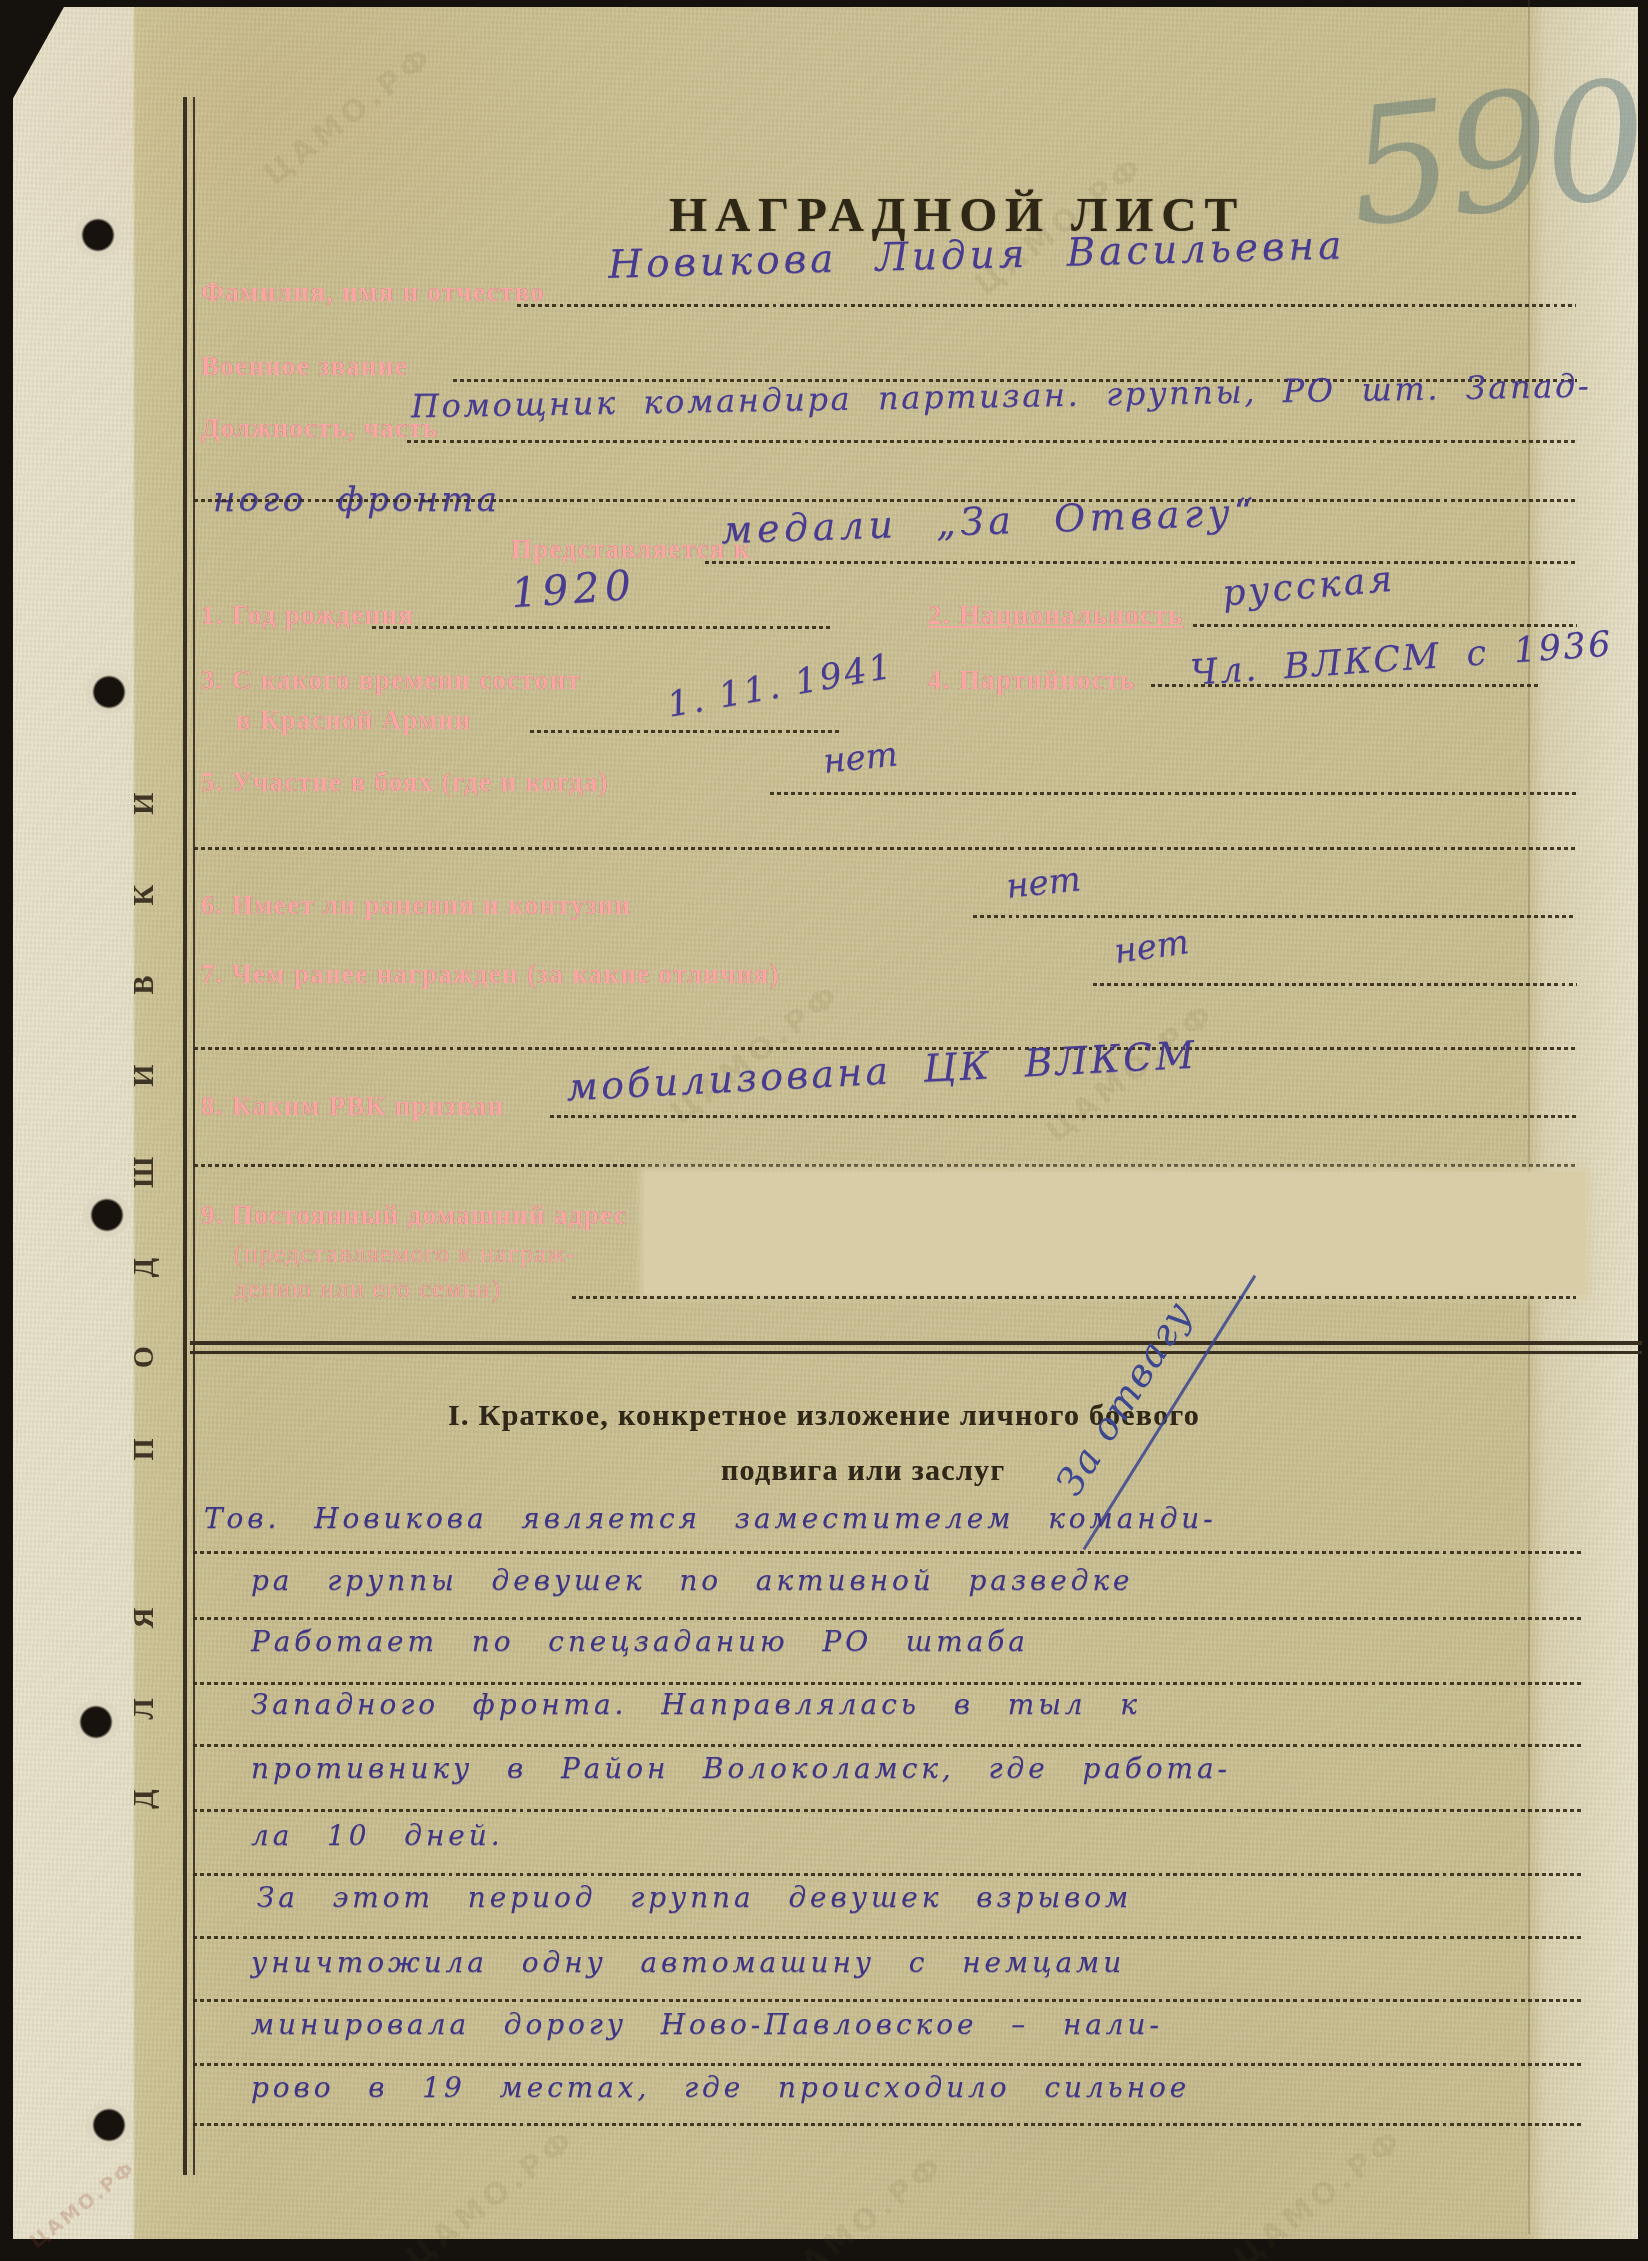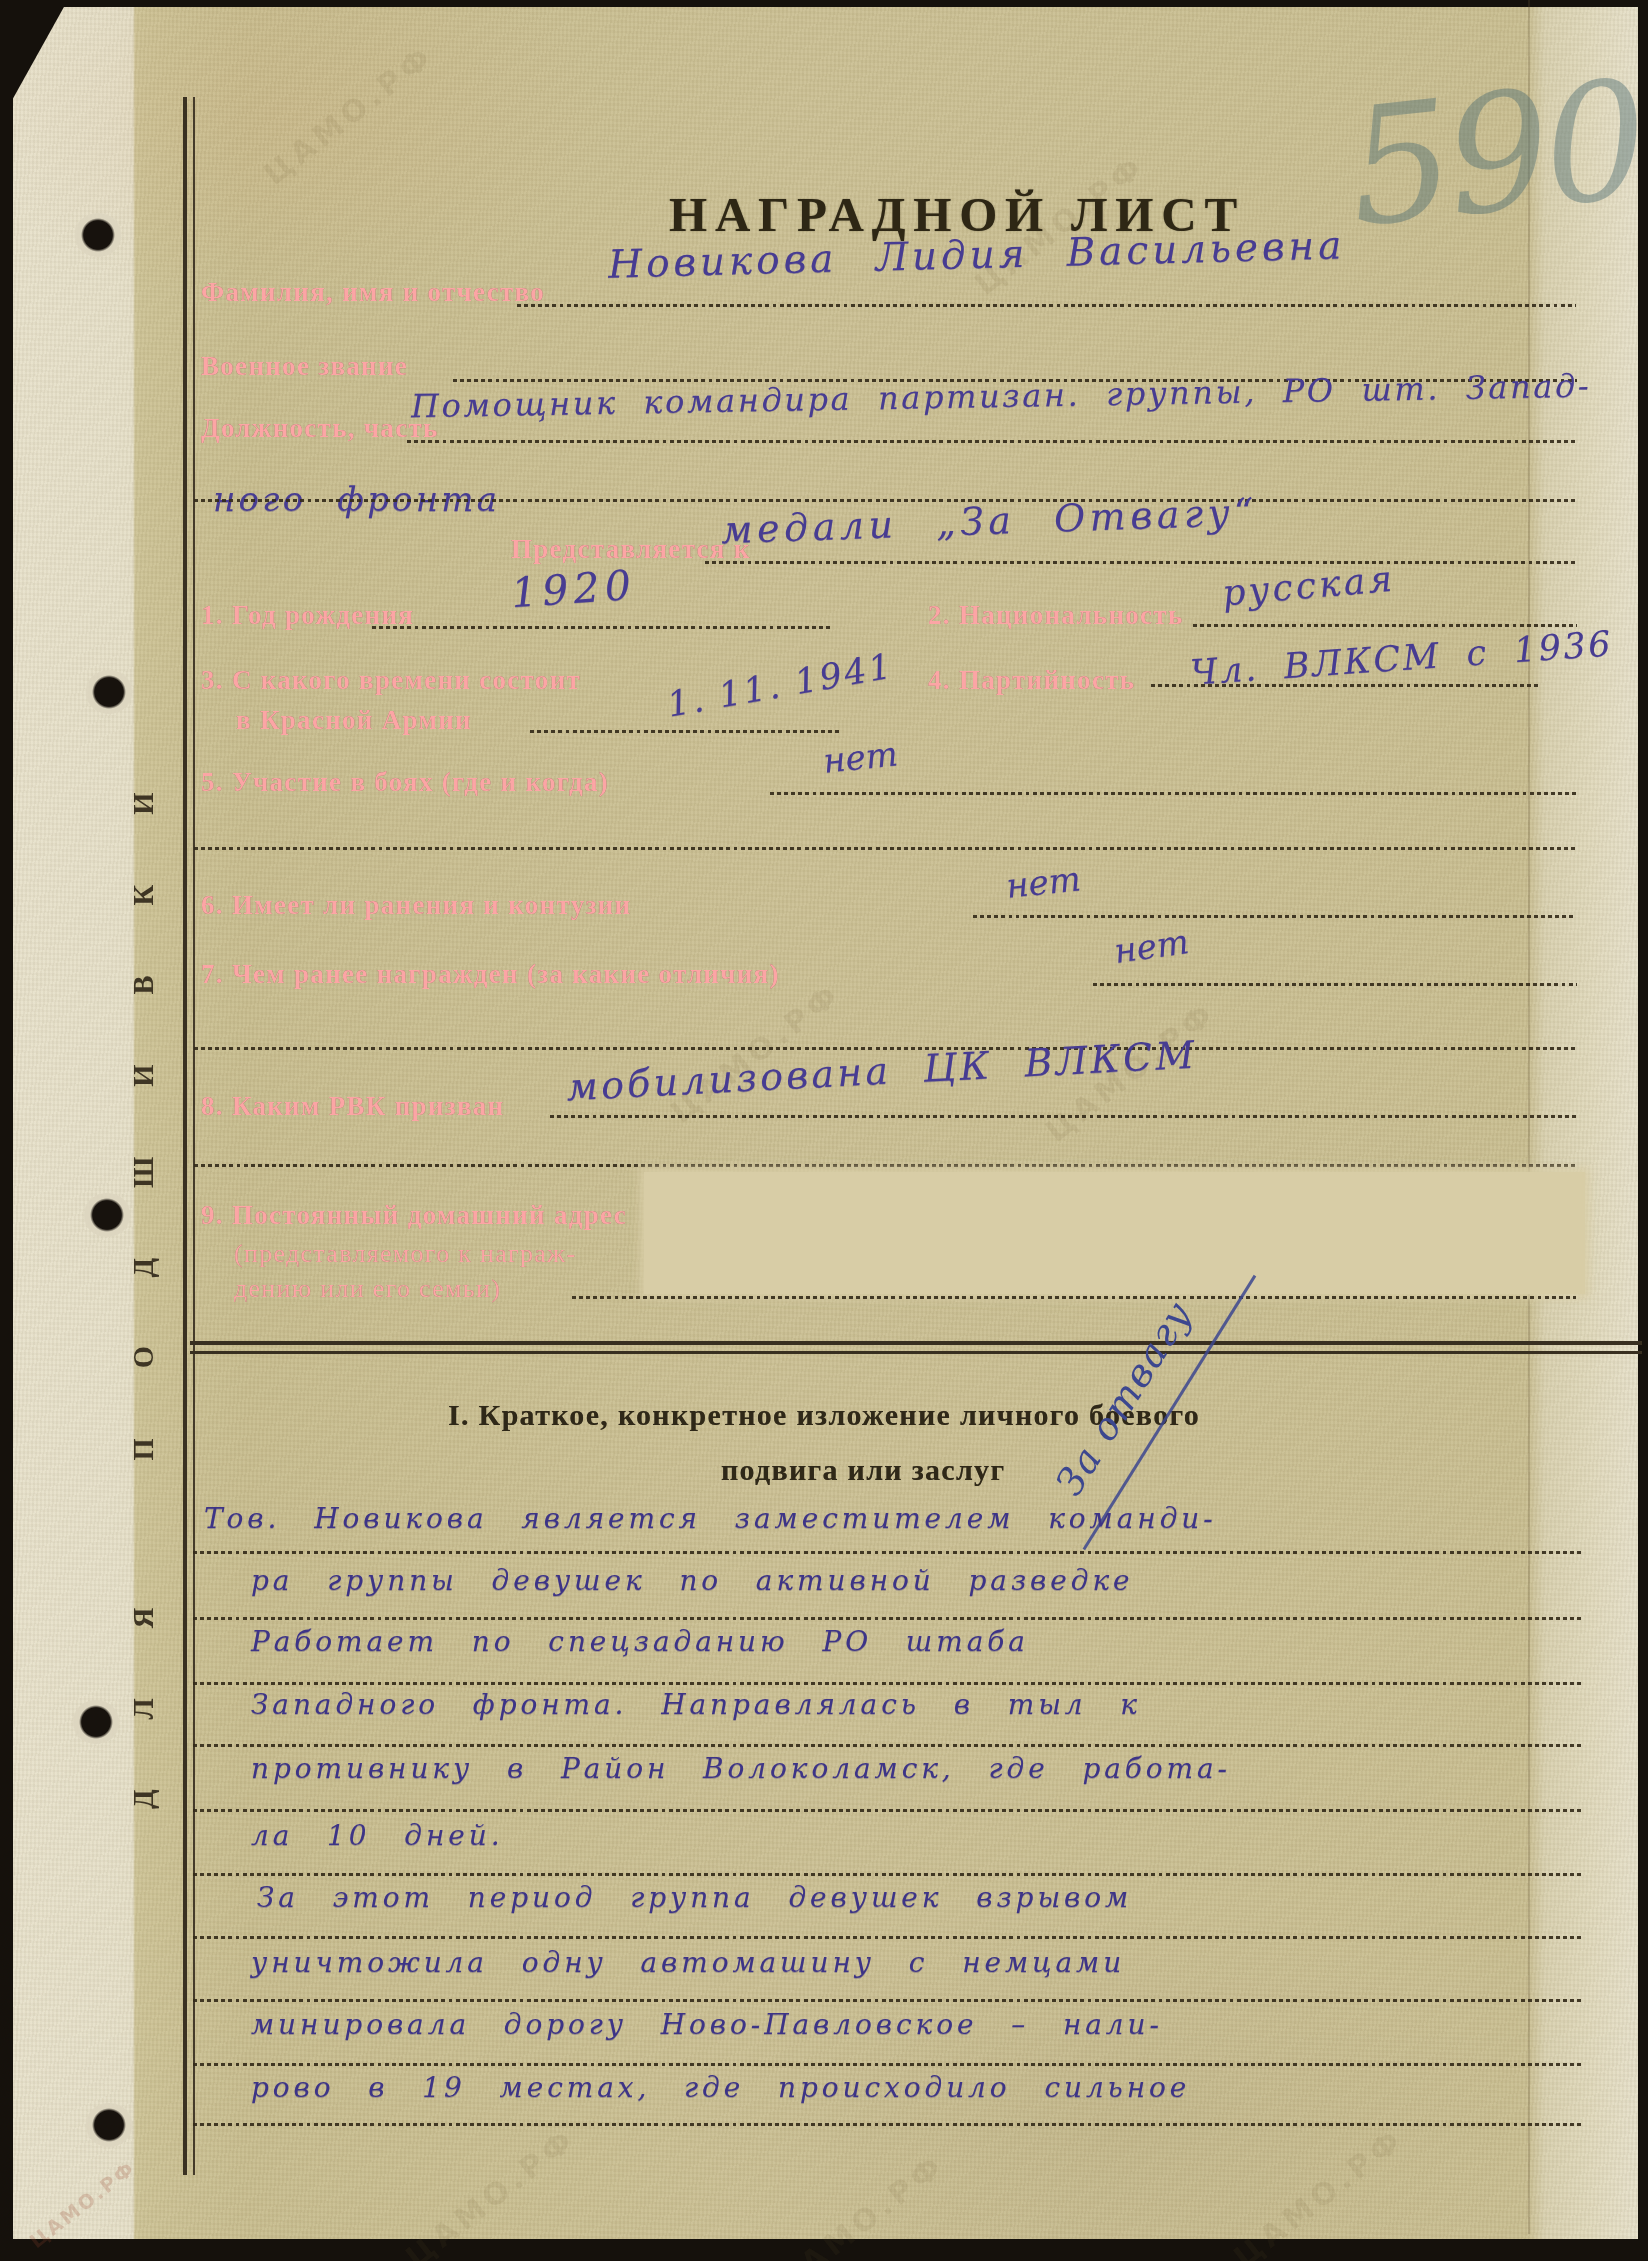--- a/index.html
+++ b/index.html
@@ -102,21 +102,21 @@
   <div class="rule" style="left:194px;top:499px;width:1383px;"></div>
 
   <div class="hw" style="left:721px;top:499px;font-size:38px;letter-spacing:4.5px;word-spacing:22px;transform:rotate(-2deg);">медали „За Отвагу“</div>
   <div class="lbl" style="left:511px;top:534px;font-size:27px;">Представляется к</div>
   <div class="rule" style="left:705px;top:561px;width:873px;"></div>
 
   <div class="hw" style="left:511px;top:565px;font-size:41px;letter-spacing:5.2px;transform:rotate(-4deg);">1920</div>
   <div class="lbl" style="left:201px;top:600px;font-size:27px;">1. Год рождения</div>
   <div class="rule" style="left:372px;top:626px;width:461px;"></div>
   <div class="hw" style="left:1222px;top:565px;font-size:36px;letter-spacing:3.2px;transform:rotate(-5deg);">русская</div>
-  <div class="lbl" style="left:928px;top:600px;font-size:27px;">2. Национальность</div>
+  <div class="lbl" style="left:928px;top:600px;font-size:27px;text-decoration:underline;">2. Национальность</div>
   <div class="rule" style="left:1193px;top:624px;width:384px;"></div>
 
   <div class="lbl" style="left:201px;top:665px;font-size:27px;">3. С какого времени состоит</div>
   <div class="hw" style="left:666px;top:665px;font-size:35px;letter-spacing:2.6px;transform:rotate(-10deg);">1. 11. 1941</div>
   <div class="lbl" style="left:236px;top:705px;font-size:27px;">в Красной Армии</div>
   <div class="rule" style="left:530px;top:730px;width:310px;"></div>
   <div class="hw" style="left:1190px;top:638px;font-size:35px;letter-spacing:2.6px;word-spacing:11.6px;transform:rotate(-4deg);">Чл. ВЛКСМ с 1936</div>
   <div class="lbl" style="left:928px;top:665px;font-size:27px;">4. Партийность</div>
   <div class="rule" style="left:1151px;top:684px;width:388px;"></div>
 

